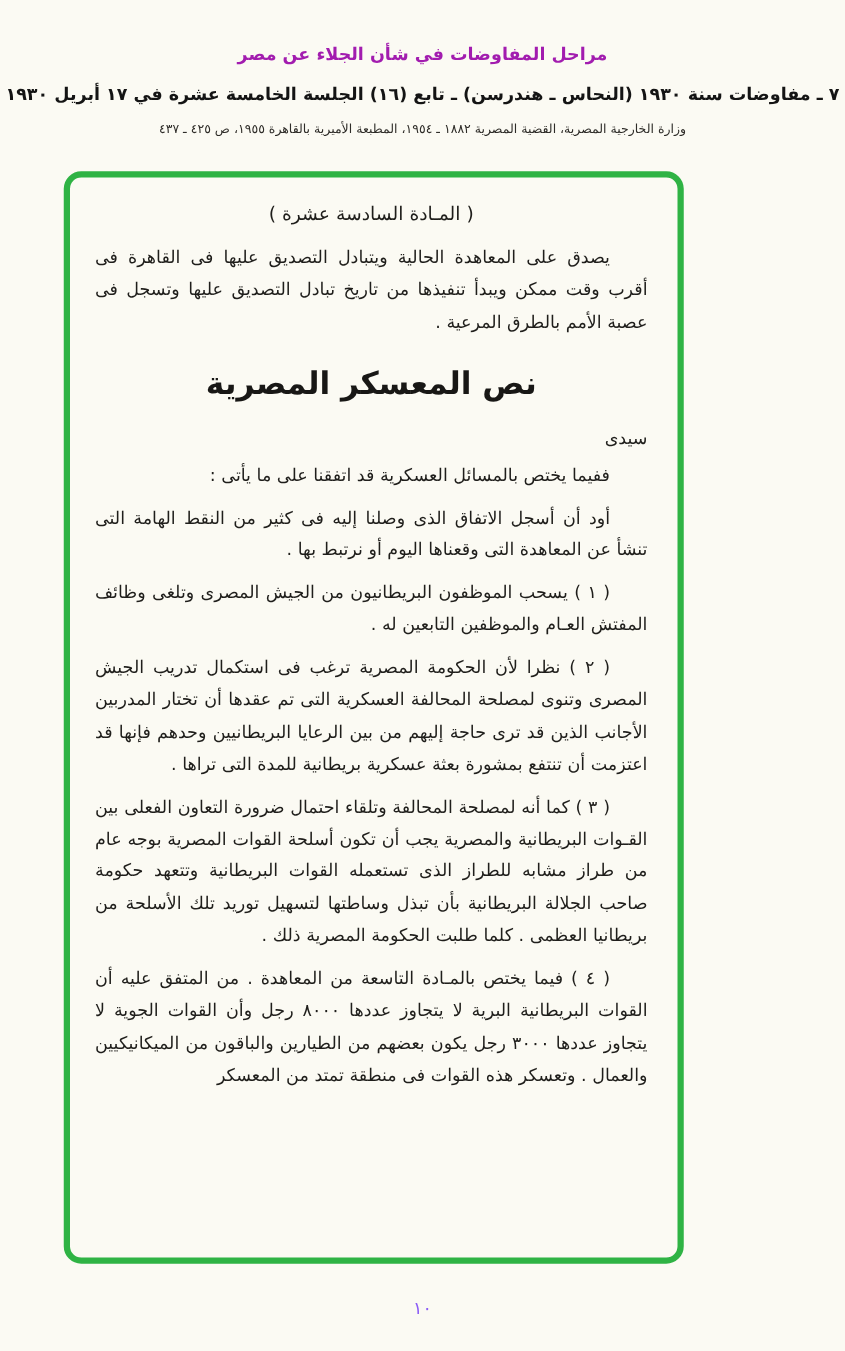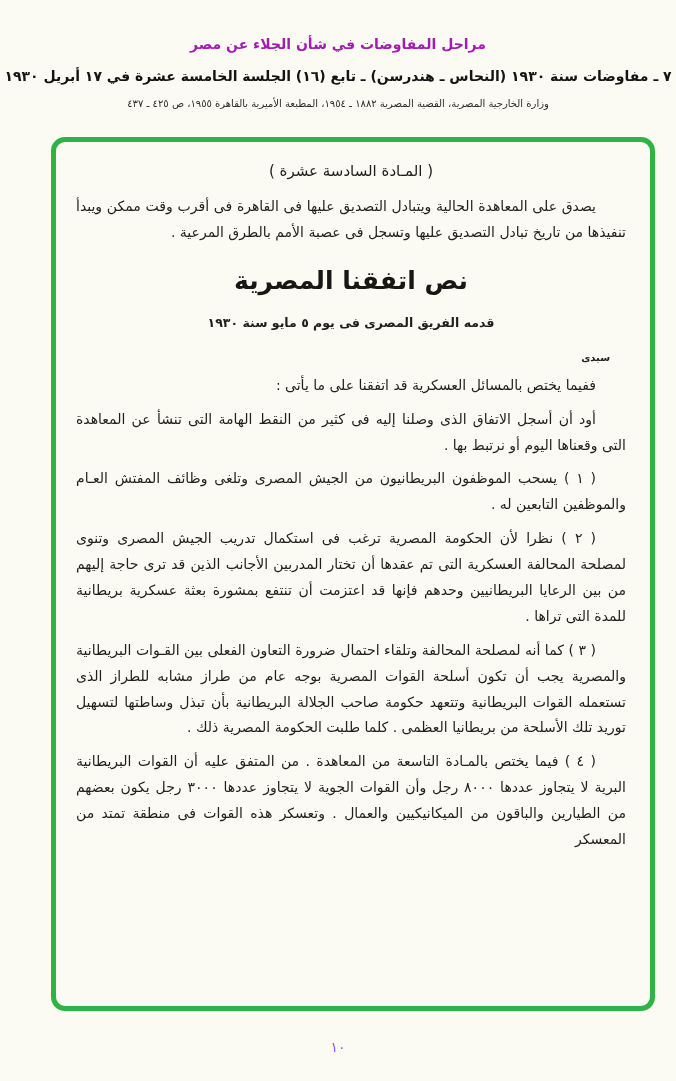--- a/index.html
+++ b/index.html
@@ -28,21 +28,21 @@
   }
   .citation {
     margin-top: 14px;
     font-size: 10px;
     color: #2e2c28;
   }
   .green-box {
     position: absolute;
     left: 51px;
     top: 137px;
-    width: 604px;
+    width: 496px;
     height: 874px;
     border: 5px solid #2fb344;
     border-radius: 14px;
     padding: 16px 24px 0 20px;
     box-sizing: border-box;
     overflow: hidden;
     background: transparent;
   }
   .article-heading {
     text-align: center;
@@ -68,23 +68,23 @@
     margin: 20px 0 0 0;
     color: #181715;
   }
   .presented {
     text-align: center;
     font-size: 12.5px;
     font-weight: bold;
     margin: 20px 0 0 0;
   }
   .salutation {
-    font-size: 10px;
-    font-weight: bold;
-    margin: 22px 16px 10px 0;
+    font-size: 14px;
+    font-weight: normal;
+    margin: 22px 0 10px 0;
   }
   .page-number {
     position: absolute;
     bottom: 26px;
     left: 0;
     right: 0;
     text-align: center;
     font-size: 14px;
     color: #8b5cf6;
   }
@@ -96,22 +96,21 @@
   <div class="doc-title">مراحل المفاوضات في شأن الجلاء عن مصر</div>
   <div class="doc-subtitle">٧ ـ مفاوضات سنة ١٩٣٠ (النحاس ـ هندرسن) ـ تابع (١٦) الجلسة الخامسة عشرة في ١٧ أبريل ١٩٣٠</div>
   <div class="citation">وزارة الخارجية المصرية، القضية المصرية ١٨٨٢ ـ ١٩٥٤، المطبعة الأميرية بالقاهرة ١٩٥٥، ص ٤٢٥ ـ ٤٣٧</div>
 </div>
 
 <div class="green-box">
   <div class="article-heading">( المـادة السادسة عشرة )</div>
 
   <p class="body-text">يصدق على المعاهدة الحالية ويتبادل التصديق عليها فى القاهرة فى أقرب وقت ممكن ويبدأ تنفيذها من تاريخ تبادل التصديق عليها وتسجل فى عصبة الأمم بالطرق المرعية .</p>
 
-  <div class="memo-title">نص اتفقنا المصرية</div>
-  <div class="presented">قدمه الفريق المصرى فى يوم ٥ مايو سنة ١٩٣٠</div>
+  <div class="memo-title">نص المعسكر المصرية</div>
 
   <div class="salutation">سيدى</div>
 
   <p class="body-text">ففيما يختص بالمسائل العسكرية قد اتفقنا على ما يأتى :</p>
   <p class="body-text">أود أن أسجل الاتفاق الذى وصلنا إليه فى كثير من النقط الهامة التى تنشأ عن المعاهدة التى وقعناها اليوم أو نرتبط بها .</p>
 
   <p class="body-text">( ١ ) يسحب الموظفون البريطانيون من الجيش المصرى وتلغى وظائف المفتش العـام والموظفين التابعين له .</p>
   <p class="body-text">( ٢ ) نظرا لأن الحكومة المصرية ترغب فى استكمال تدريب الجيش المصرى وتنوى لمصلحة المحالفة العسكرية التى تم عقدها أن تختار المدربين الأجانب الذين قد ترى حاجة إليهم من بين الرعايا البريطانيين وحدهم فإنها قد اعتزمت أن تنتفع بمشورة بعثة عسكرية بريطانية للمدة التى تراها .</p>
   <p class="body-text">( ٣ ) كما أنه لمصلحة المحالفة وتلقاء احتمال ضرورة التعاون الفعلى بين القـوات البريطانية والمصرية يجب أن تكون أسلحة القوات المصرية بوجه عام من طراز مشابه للطراز الذى تستعمله القوات البريطانية وتتعهد حكومة صاحب الجلالة البريطانية بأن تبذل وساطتها لتسهيل توريد تلك الأسلحة من بريطانيا العظمى .  كلما طلبت الحكومة المصرية ذلك .</p>
   <p class="body-text">( ٤ ) فيما يختص بالمـادة التاسعة من المعاهدة .  من المتفق عليه أن القوات البريطانية البرية لا يتجاوز عددها ٨٠٠٠ رجل وأن القوات الجوية لا يتجاوز عددها ٣٠٠٠ رجل يكون بعضهم من الطيارين والباقون من الميكانيكيين والعمال .  وتعسكر هذه القوات فى منطقة تمتد من المعسكر</p>

